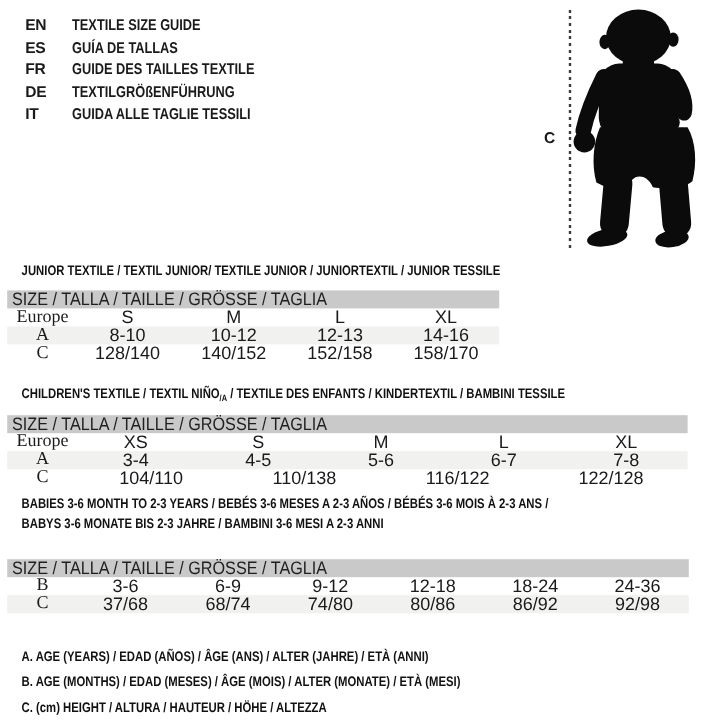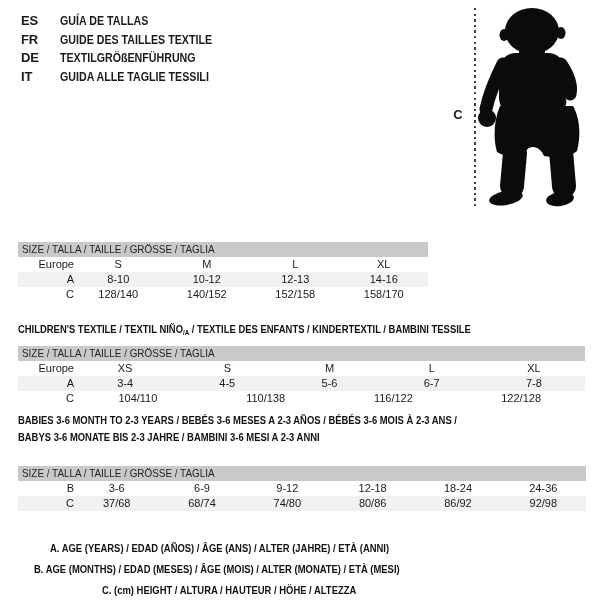--- a/index.html
+++ b/index.html
@@ -26,40 +26,41 @@
   .silhouette { position:absolute; left:477px; top:6px; }
 
   
   .sec-title { position:absolute; left:18px; font-size:11.5px; font-weight:bold; color:#111; white-space:nowrap; line-height:17px; }
   .title-1 { top:218px; }
   .title-2 { top:321px;text-decoration:underline; }
   .title-3 { top:412px; }
   .subscript { font-size:7.5px; vertical-align:-2px; }
 
   
-  .size-table { position:absolute; left:18px; font-size:11px; }
+  .size-table { position:absolute; left:6px; font-size:15px; }
   .table-1 { top:242px; width:410px; }
   .table-2 { top:346px; width:567px; }
   .table-3 { top:466px; width:568px; }
   .tbar { height:15px; line-height:15px; background:var(--bar,#c9c9c9); padding-left:4px; color:#1f1f1f; }
   .trow { display:flex; height:15px; line-height:15px; }
   .trow.shaded { background:var(--shade,#f1f1ef); }
-  .tlabel { width:56px; padding-left:3px; text-align:right; }
+  .tlabel { width:56px; padding-left:3px; text-align:center;font-family:Liberation Serif, serif; }
   .tcell { flex:1; text-align:center; }
 
   
-  .notes { position:absolute; left:34px; top:538px;text-align:center; }
+  .notes { position:absolute; left:18px; top:538px; }
   .note-line { height:21px; line-height:21px; font-size:11.5px; font-weight:bold; white-space:nowrap; color:#111; }
 </style>
 </head>
 <body>
 
 <div class="page">
 
   <div class="lang-list">
+      <div class="lang-row"><span class="lang-code">EN</span><span class="lang-title cond">TEXTILE SIZE GUIDE</span></div>
       <div class="lang-row"><span class="lang-code">ES</span><span class="lang-title cond">GUÍA DE TALLAS</span></div>
       <div class="lang-row"><span class="lang-code">FR</span><span class="lang-title cond">GUIDE DES TAILLES TEXTILE</span></div>
       <div class="lang-row"><span class="lang-code">DE</span><span class="lang-title cond">TEXTILGRÖßENFÜHRUNG</span></div>
       <div class="lang-row"><span class="lang-code">IT</span><span class="lang-title cond">GUIDA ALLE TAGLIE TESSILI</span></div>
     </div>
 
   <div class="height-line"></div>
   <div class="height-label">C</div>
   <div class="silhouette">
     <svg width="110" height="202" viewBox="0 0 110 202" aria-hidden="true">
@@ -79,20 +80,21 @@
         <path d="M26,58 C18,74 12,89 9,103"></path>
         <path d="M84,58 C92,70 95,79 93,88"></path>
       </g>
       <g stroke="#0b0b0b" stroke-width="24" stroke-linecap="round" fill="none">
         <path d="M38,147 L35,180"></path>
         <path d="M84,145 L87,180"></path>
       </g>
     </svg>
   </div>
 
+  <div class="sec-title title-1"><span class="cond"><span>JUNIOR TEXTILE / TEXTIL JUNIOR/ TEXTILE JUNIOR / JUNIORTEXTIL / JUNIOR TESSILE</span></span></div>
   <div class="size-table table-1">
       <div class="tbar"><span class="cond-sm">SIZE / TALLA / TAILLE / GRÖSSE / TAGLIA</span></div>
       <div class="trow">
         <span class="tlabel">Europe</span>
         <span class="tcell">S</span>
         <span class="tcell">M</span>
         <span class="tcell">L</span>
         <span class="tcell">XL</span>
       </div>
       <div class="trow shaded">

